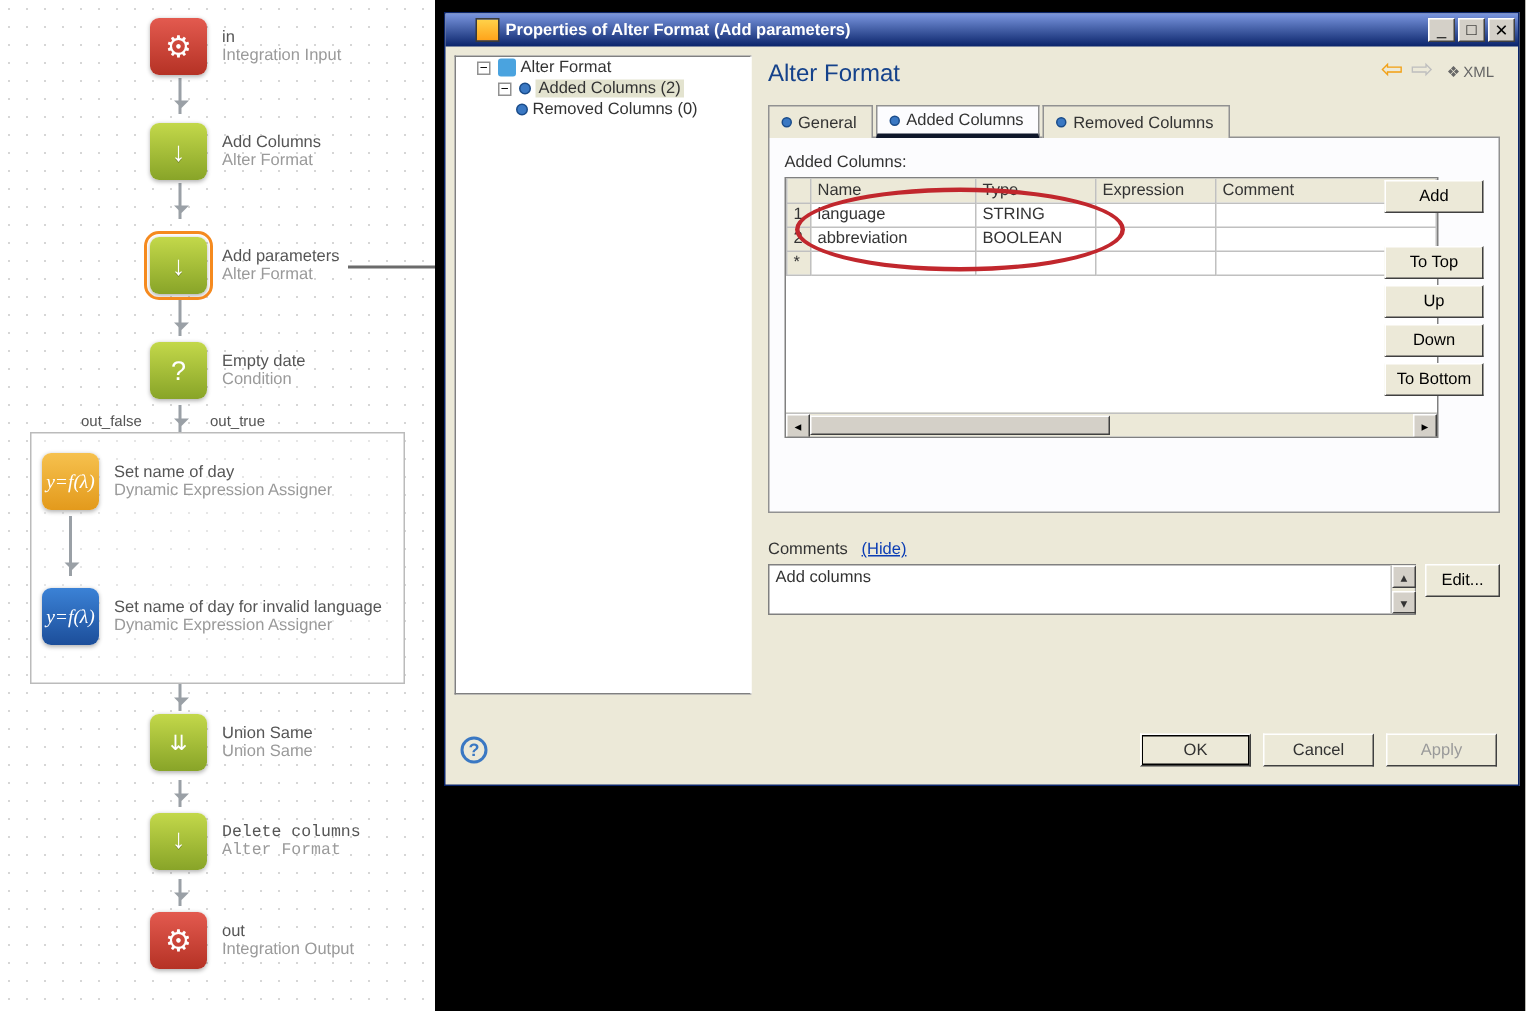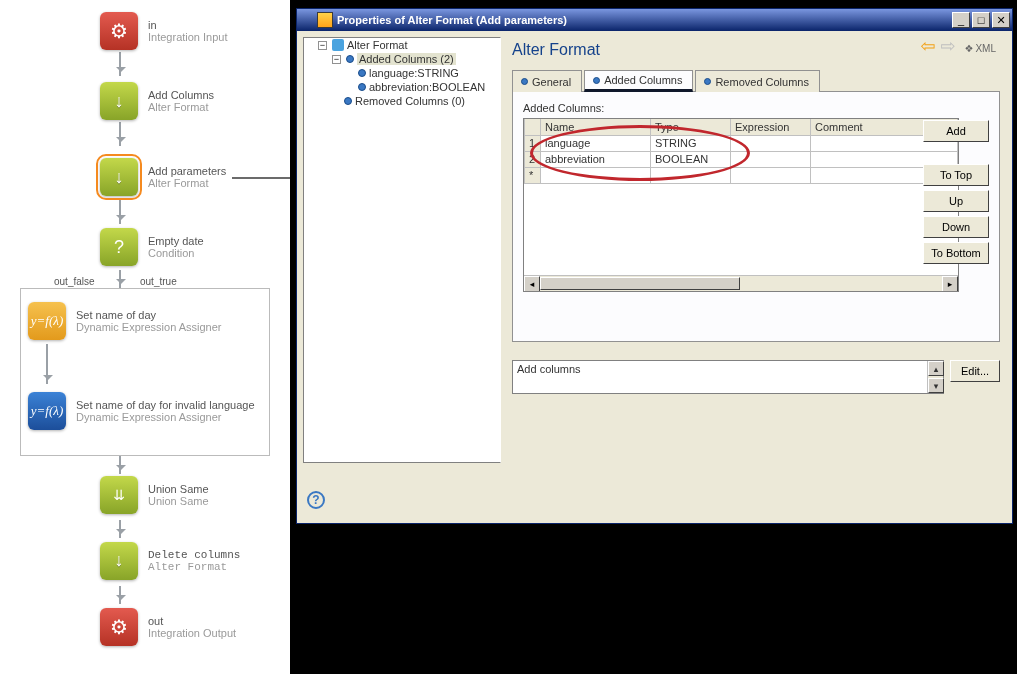--- a/index.html
+++ b/index.html
@@ -432,32 +432,20 @@
           <span class="pm">−</span>
           <span class="tree-ico"></span>
           <span>Alter Format</span>
         </li>
         <ul>
           <li>
             <span class="pm">−</span>
             <span class="dot-ico"></span>
             <span class="tree-sel">Added Columns (2)</span>
           </li>
-          <ul>
-            <li>
-              <span style="width:9px;"></span>
-              <span class="dot-ico"></span>
-              <span>language:STRING</span>
-            </li>
-            <li>
-              <span style="width:9px;"></span>
-              <span class="dot-ico"></span>
-              <span>abbreviation:BOOLEAN</span>
-            </li>
-          </ul>
           <li>
             <span style="width:9px;"></span>
             <span class="dot-ico"></span>
             <span>Removed Columns (0)</span>
           </li>
         </ul>
       </ul>
     </div>
 
     <div class="prop-area">
@@ -536,29 +524,38 @@
         <div class="side-btns">
           <div class="wbtn">Add</div>
           <div class="wbtn spaced">To Top</div>
           <div class="wbtn">Up</div>
           <div class="wbtn">Down</div>
           <div class="wbtn">To Bottom</div>
         </div>
       </div>
 
       <div class="comments-sec">
+        <div class="comments-hdr">
+          <span>Comments</span>&nbsp;&nbsp;
+          <a href="#">(Hide)</a>
+        </div>
         <div class="comments-row">
           <div class="comments-box">
             <span>Add columns</span>
             <div class="mini-vscroll">
               <div class="arrow" style="top:0">▴</div>
               <div class="arrow" style="bottom:0">▾</div>
             </div>
           </div>
           <div class="wbtn" style="width:50px">Edit...</div>
         </div>
       </div>
 
     </div>
   </div>
 
   <div class="help-ico">?</div>
+  <div class="btnbar">
+    <div class="dlgbtn default">OK</div>
+    <div class="dlgbtn">Cancel</div>
+    <div class="dlgbtn disabled">Apply</div>
+  </div>
 </div>
 
 </body></html>

